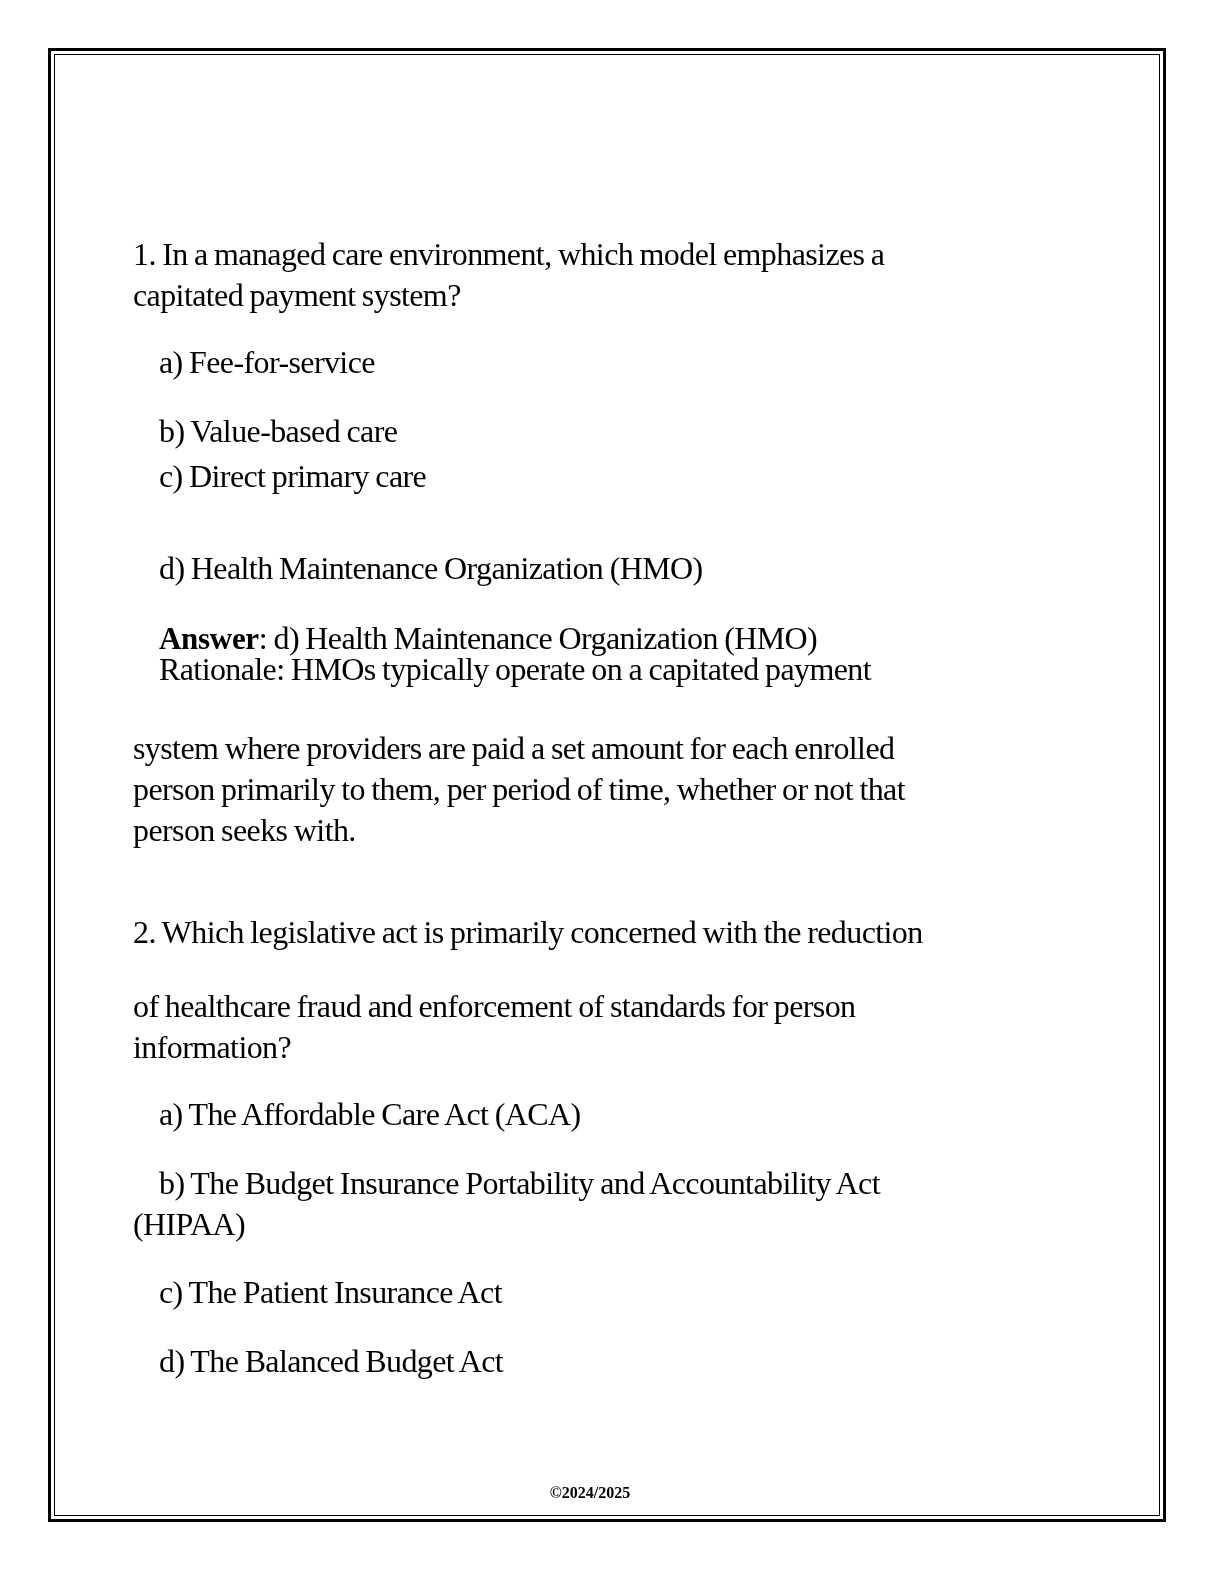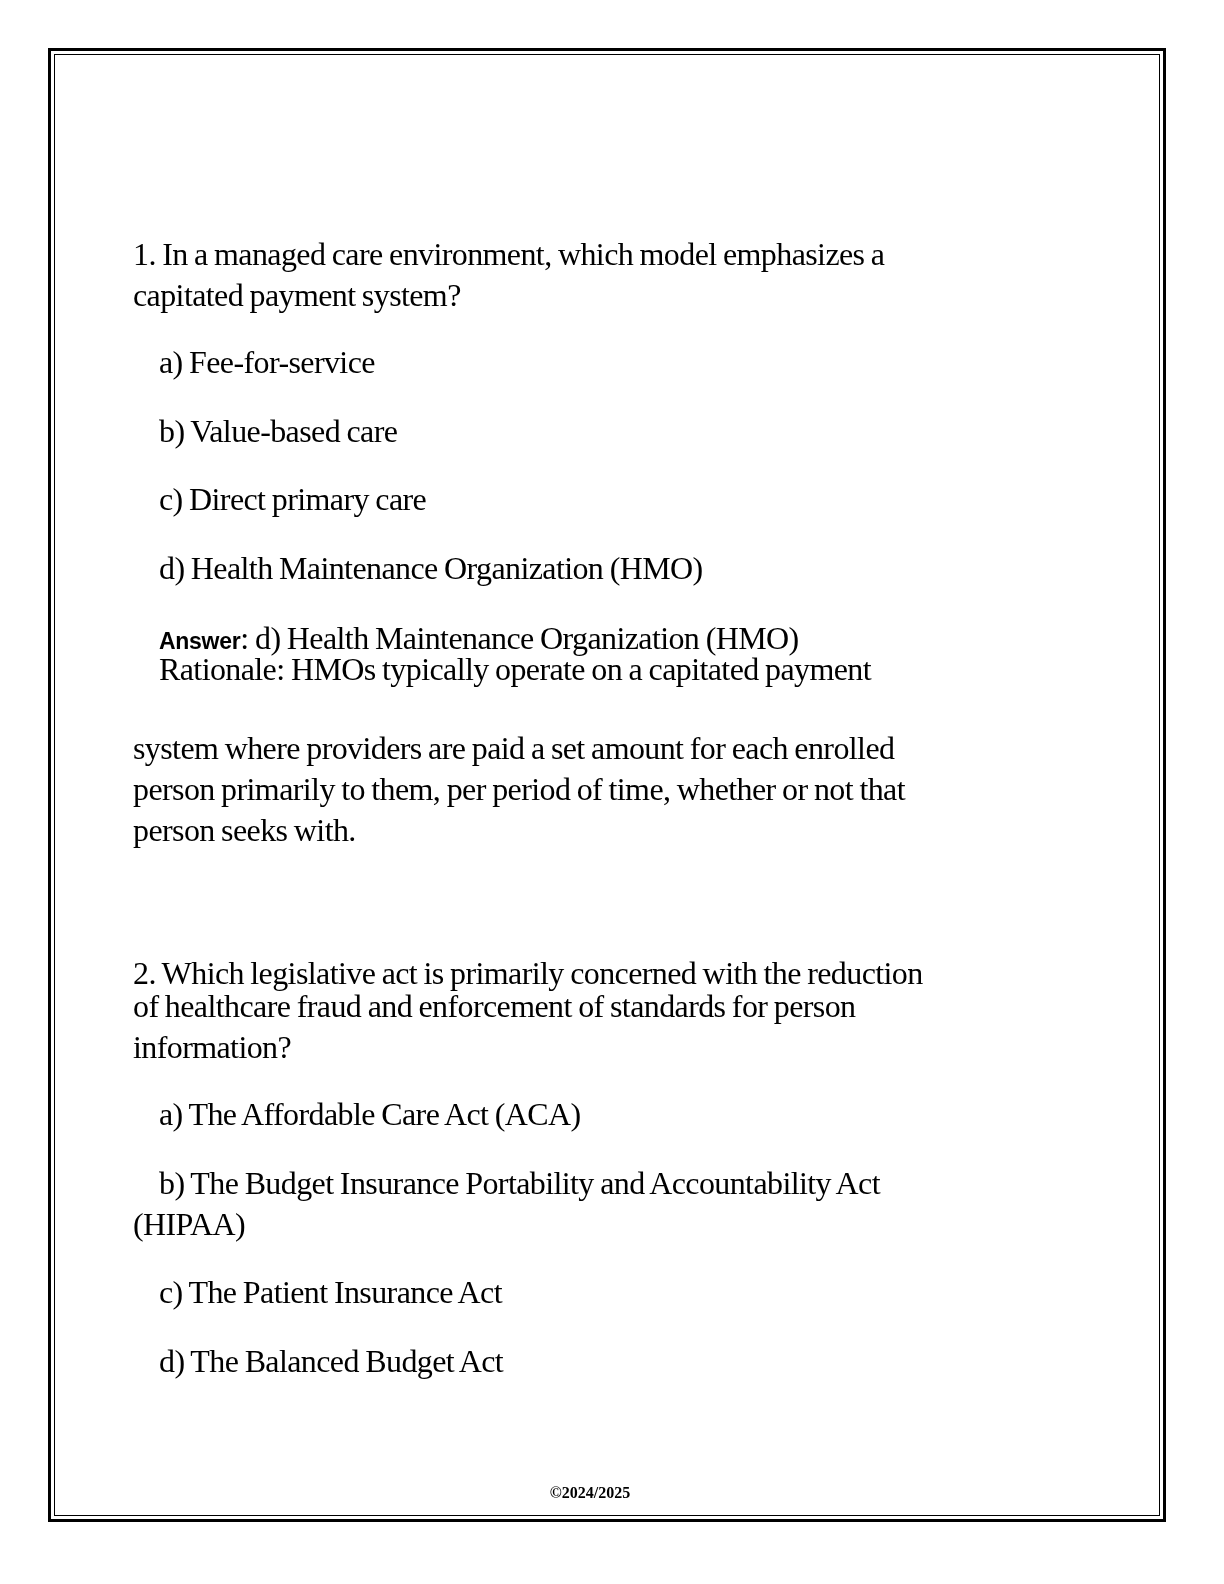--- a/index.html
+++ b/index.html
@@ -14,57 +14,57 @@
   }
   .content {
     position: absolute; left: 133px; top: 0; width: 960px;
     font-family: "Liberation Serif", "DejaVu Serif", serif;
     font-size: 32px; color: #000;
     letter-spacing: -0.6px; word-spacing: -1px;
   }
   .line { position: absolute; left: 0; white-space: nowrap; line-height: 41px; }
   .indent { left: 26px; }
   .answer-label {
-    font-family: Liberation Sans, sans-serif;
-    font-weight: bold; font-size: 23px; letter-spacing: -0.3px;
+    font-family: Liberation Serif, serif;
+    font-weight: bold; font-size: 31px; letter-spacing: -0.3px;
   }
   .footer {
     position: absolute; left: 0; width: 1180px; top: 1484px; text-align: center;
     font-family: "Liberation Serif", serif; font-weight: bold; font-size: 16px;
   }
 </style>
 </head>
 <body>
 
 <div class="frame-outer"></div>
 <div class="frame-inner"></div>
 
 <div class="content">
 
   <div>
     <div class="line" style="top:234px">1. In a managed care environment, which model emphasizes a</div>
     <div class="line" style="top:275px">capitated payment system?</div>
 
     <div class="line indent" style="top:342px">a) Fee-for-service</div>
     <div class="line indent" style="top:411px">b) Value-based care</div>
-    <div class="line indent" style="top:479px">c) Direct primary care</div>
+    <div class="line indent" style="top:456px">c) Direct primary care</div>
     <div class="line indent" style="top:548px">d) Health Maintenance Organization (HMO)</div>
 
     <div class="line indent" style="top:618px">
       <span class="answer-label">Answer</span><span>: d) Health Maintenance Organization (HMO)</span>
     </div>
 
     <div class="line indent" style="top:649px">Rationale: HMOs typically operate on a capitated payment</div>
     <div class="line" style="top:728px">system where providers are paid a set amount for each enrolled</div>
     <div class="line" style="top:769px">person primarily to them, per period of time, whether or not that</div>
     <div class="line" style="top:810px">person seeks with.</div>
   </div>
 
   <div>
-    <div class="line" style="top:953px">2. Which legislative act is primarily concerned with the reduction</div>
+    <div class="line" style="top:912px">2. Which legislative act is primarily concerned with the reduction</div>
     <div class="line" style="top:986px">of healthcare fraud and enforcement of standards for person</div>
     <div class="line" style="top:1027px">information?</div>
 
     <div class="line indent" style="top:1094px">a) The Affordable Care Act (ACA)</div>
     <div class="line indent" style="top:1163px">b) The Budget Insurance Portability and Accountability Act</div>
     <div class="line" style="top:1204px">(HIPAA)</div>
     <div class="line indent" style="top:1272px">c) The Patient Insurance Act</div>
     <div class="line indent" style="top:1341px">d) The Balanced Budget Act</div>
   </div>
 </div>

